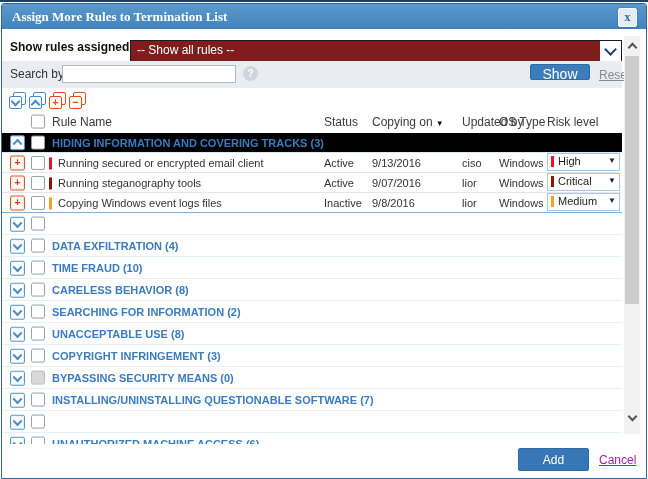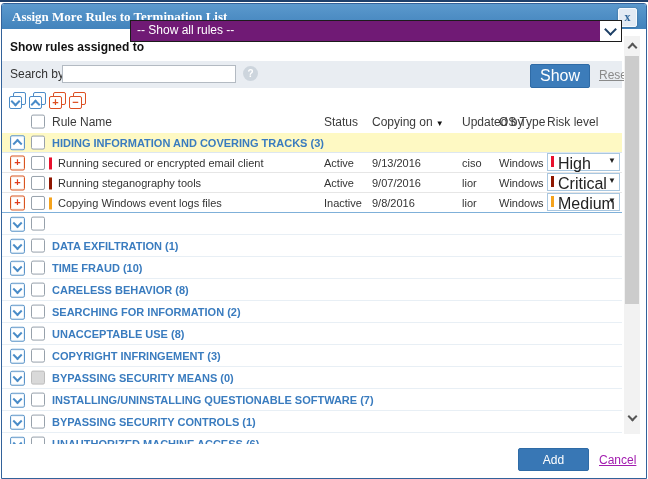--- a/index.html
+++ b/index.html
@@ -11,40 +11,40 @@
   
   .titlebar{position:absolute;left:0;top:0;right:0;height:25px;
             background:linear-gradient(#5b99cd,#4283bc);border-radius:2px 2px 0 0;font-family:Liberation Serif, serif;}
   .title{position:absolute;left:10px;top:5px;color:#fff;font-weight:bold;font-size:13px;}
   .close-btn{position:absolute;right:9px;top:4px;width:17px;height:17px;background:#e3ebf4;
              border:1px solid #f6fafd;border-radius:2px;box-shadow:0 0 2px rgba(0,0,0,.35);
              display:flex;align-items:center;justify-content:center;cursor:pointer;}
   .close-x{color:#33689c;font-weight:bold;font-size:12px;line-height:1;margin-top:-2px;}
   
   .filter-label{position:absolute;left:8px;top:36px;font-weight:bold;color:#111;}
-  .select{position:absolute;left:128px;top:16px;width:490px;height:20px;background:#701a75;
+  .select{position:absolute;left:128px;top:36px;width:490px;height:20px;background:#7f1d1d;
           border:1px solid #1c1c1c;cursor:pointer;}
   .select-value{position:absolute;left:6px;top:2px;color:#fff;font-size:12px;}
   .select-caret{position:absolute;right:0;top:0;bottom:0;width:21px;background:#fff;
                 display:flex;align-items:center;justify-content:center;}
   .chev{display:inline-block;width:7px;height:7px;border-left:2px solid currentColor;
         border-bottom:2px solid currentColor;transform:rotate(-45deg);margin-top:-3px;}
   .chev.up{transform:rotate(135deg);margin-top:3px;}
   .chev.small{width:5px;height:5px;border-width:2px;}
   .navy{color:#1d3f66;}
   
   .search-row{position:absolute;left:0;top:57px;width:620px;height:27px;background:#e9edf2;}
   .search-label{position:absolute;left:8px;top:6px;color:#333;}
   .search-input{position:absolute;left:60px;top:4px;width:166px;height:16px;
                 border:1px solid #b3bac2;font-family:inherit;font-size:12px;padding:0 3px;}
   .help{position:absolute;left:241px;top:5px;width:15px;height:15px;border-radius:50%;
         background:#cdd5dd;color:#fff;font-weight:bold;font-size:10px;text-align:center;line-height:15px;}
-  .show-btn{position:absolute;left:528px;top:3px;width:60px;height:24px;background:#3c7cba;
+  .show-btn{position:absolute;left:528px;top:3px;width:60px;height:16px;background:#3c7cba;
             color:#fff;border:1px solid #2f6ba6;border-radius:2px;font-family:inherit;
-            font-size:16px;cursor:pointer;}
+            font-size:14px;cursor:pointer;}
   .reset{position:absolute;left:597px;top:7px;color:#8a8a8a;text-decoration:underline;cursor:pointer;}
   
   .bulk-row{position:absolute;left:7px;top:88px;height:18px;display:flex;gap:3px;}
   .stack{position:relative;width:17px;height:17px;cursor:pointer;}
   .stack::before{content:"";position:absolute;left:4px;top:0;width:11px;height:11px;
                  border:1px solid currentColor;background:#fdfdfd;border-radius:2px;}
   .stack .face{position:absolute;left:0;top:4px;width:11px;height:11px;border:1px solid currentColor;
                background:#fff;border-radius:2px;display:flex;align-items:center;justify-content:center;}
   .stack.blue{color:#4a8cc8;}
   .stack.red{color:#dd4f21;}
@@ -55,34 +55,34 @@
   .cell{position:absolute;top:50%;transform:translateY(-50%);white-space:nowrap;}
   .c-icon{left:8px;} .c-check{left:29px;} .c-bar{left:47px;} .c-name{left:56px;}
   .c-status{left:322px;} .c-date{left:370px;} .c-by{left:432px;margin-left:28px;} .c-os{left:497px;}
   .c-risk{left:545px;}
   .h-name{left:50px;} .hdr{color:#3b3b3b;font-size:12px;}
   .sort{font-size:8px;color:#111;margin-left:3px;}
   .checkbox{display:inline-block;width:12px;height:12px;border:1px solid #97a1ab;background:#fff;
             border-radius:2px;cursor:pointer;vertical-align:middle;}
   .checkbox.disabled{background:#d9d9d9;border-color:#bcbcbc;cursor:default;}
   .list{position:absolute;left:0;top:129px;width:620px;height:311px;overflow:hidden;}
-  .group-row{height:19px;background:#fef9c3;border-bottom:1px solid #dde7f0;text-align:center;}
+  .group-row{height:19px;background:#000000;border-bottom:1px solid #dde7f0;text-align:center;}
   .rule-row{height:19px;background:#fff;border-bottom:1px solid #e6e6e6;font-size:11px;}
   .rule-row.last{border-bottom:1px solid #7fb0d9;}
   .cat-row{height:21px;border-bottom:1px solid #e8eff5;}
   .cat-label{color:#3a7cbf;font-weight:bold;font-size:11px;}
   .xbox{display:inline-flex;width:13px;height:13px;border:1px solid #5b94c8;background:#fff;
         border-radius:2px;align-items:center;justify-content:center;color:#4a8cc8;
         box-shadow:inset 0 0 0 1px #e7f1fa;cursor:pointer;}
   .xbox.red{border-color:#d9541e;color:#e03c1c;box-shadow:inset 0 0 0 1px #fbe9e2;}
   .riskbar{display:inline-block;width:3px;height:12px;vertical-align:middle;}
   .risk-select{position:relative;display:inline-block;width:71px;height:16px;
                border:1px solid #a9c7e0;background:#fff;cursor:pointer;}
   .risk-select .riskbar{position:absolute;left:3px;top:2px;height:11px;}
-  .risk-value{position:absolute;left:10px;top:1px;font-size:16px;color:#222;}
+  .risk-value{position:absolute;left:10px;top:1px;font-size:11px;color:#222;}
   .risk-caret{position:absolute;right:3px;top:2px;font-size:8px;color:#222;}
   
   .vscroll{position:absolute;left:622px;top:32px;width:16px;height:398px;background:#f2f2f2;}
   .scroll-up,.scroll-down{position:absolute;left:0;width:16px;height:16px;display:flex;
                align-items:center;justify-content:center;color:#555;cursor:pointer;}
   .scroll-up{top:2px;} .scroll-down{bottom:8px;}
   .thumb{position:absolute;left:1px;top:20px;width:14px;height:248px;background:#cccccc;cursor:grab;}
   
   .add-btn{position:absolute;left:516px;top:444px;width:71px;height:23px;background:#3877b5;
            color:#fff;border:1px solid #2f6ba6;border-radius:2px;font-family:inherit;
@@ -220,21 +220,21 @@
       <span class="cell c-icon"><span class="xbox">
             <i class="chev small"></i>
           </span></span>
       <span class="cell c-check"><span class="checkbox"></span></span>
     </div>
     <div class="row cat-row">
       <span class="cell c-icon"><span class="xbox">
             <i class="chev small"></i>
           </span></span>
       <span class="cell c-check"><span class="checkbox"></span></span>
-      <span class="cell h-name cat-label">DATA EXFILTRATION (1)</span>
+      <span class="cell h-name cat-label">DATA EXFILTRATION (4)</span>
     </div>
     <div class="row cat-row">
       <span class="cell c-icon"><span class="xbox">
             <i class="chev small"></i>
           </span></span>
       <span class="cell c-check"><span class="checkbox"></span></span>
       <span class="cell h-name cat-label">TIME FRAUD (10)</span>
     </div>
     <div class="row cat-row">
       <span class="cell c-icon"><span class="xbox">
@@ -276,21 +276,20 @@
             <i class="chev small"></i>
           </span></span>
       <span class="cell c-check"><span class="checkbox"></span></span>
       <span class="cell h-name cat-label">INSTALLING/UNINSTALLING QUESTIONABLE SOFTWARE (7)</span>
     </div>
     <div class="row cat-row">
       <span class="cell c-icon"><span class="xbox">
             <i class="chev small"></i>
           </span></span>
       <span class="cell c-check"><span class="checkbox"></span></span>
-      <span class="cell h-name cat-label">BYPASSING SECURITY CONTROLS (1)</span>
     </div>
     <div class="row cat-row">
       <span class="cell c-icon"><span class="xbox">
             <i class="chev small"></i>
           </span></span>
       <span class="cell c-check"><span class="checkbox"></span></span>
       <span class="cell h-name cat-label">UNAUTHORIZED MACHINE ACCESS (6)</span>
     </div>
 
   </div>

